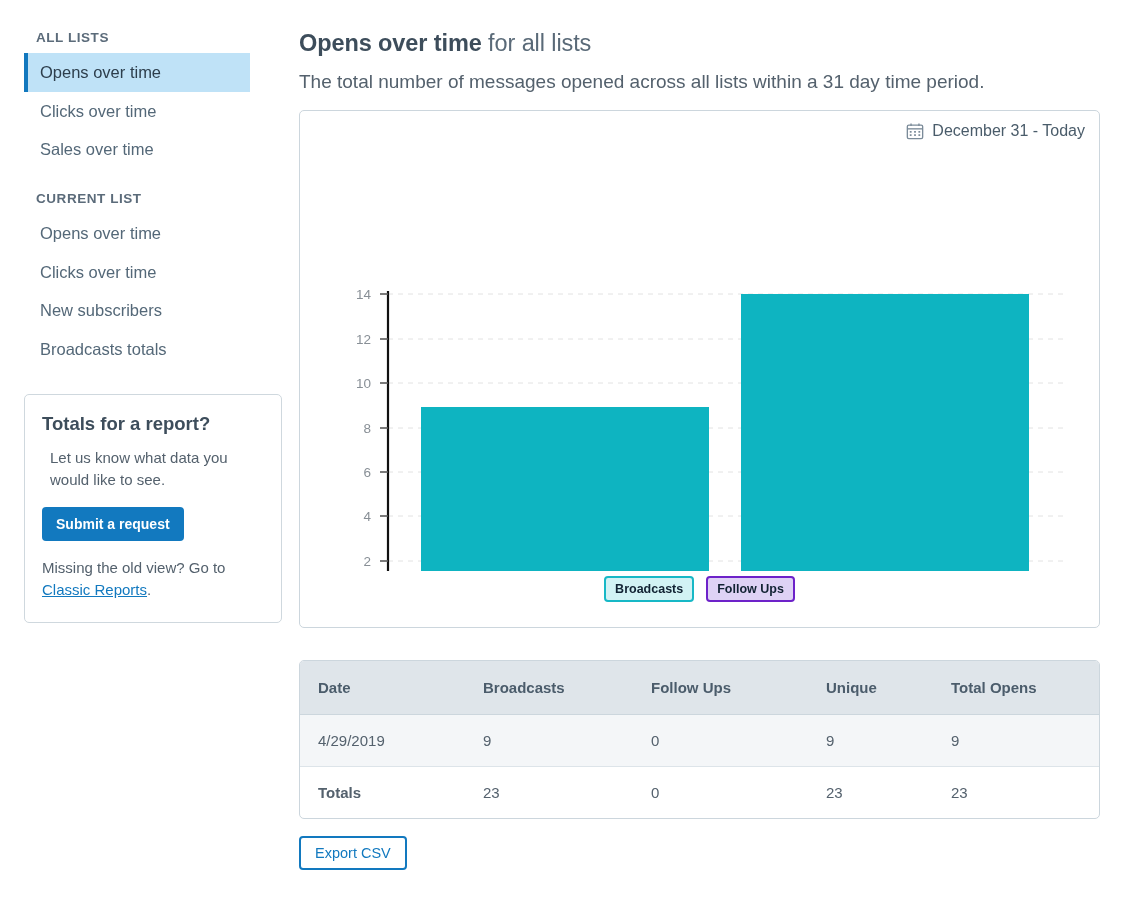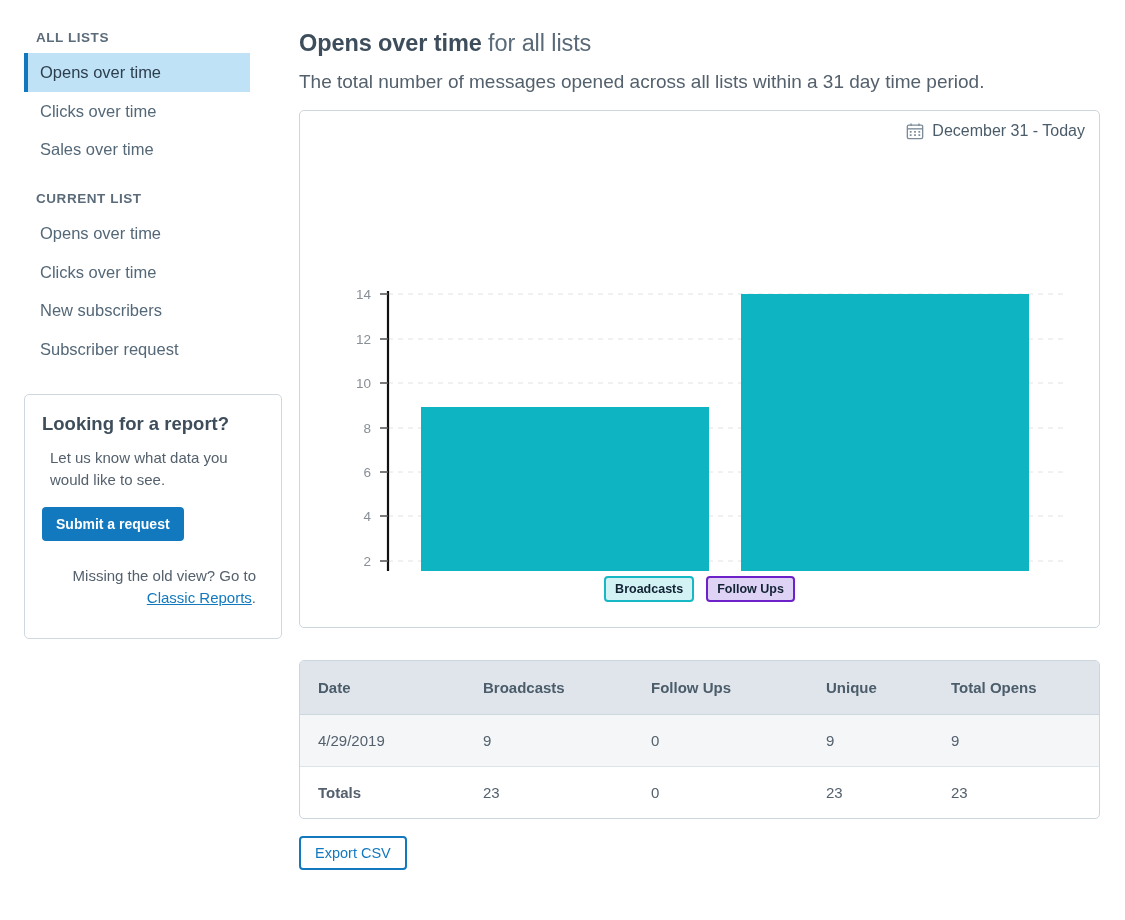--- a/index.html
+++ b/index.html
@@ -73,25 +73,24 @@
     border: none;
     border-radius: 4px;
     font-family: "Liberation Sans", sans-serif;
     font-size: 14px;
     font-weight: bold;
     padding: 9px 14px;
     cursor: pointer;
     margin-bottom: 16px;
   }
   .report-card .footnote {
-    margin: 8px;
+    margin: 0;
     font-size: 15px;
     line-height: 1.45;
     color: #54616d;
-    text-align: right;
   }
   .report-card .footnote a {
     color: #1279bf;
     text-decoration: underline;
     cursor: pointer;
   }
 
   
   .main {
     position: absolute;
@@ -240,26 +239,26 @@
       <li class="nav-item">
         <span>Opens over time</span>
       </li>
       <li class="nav-item">
         <span>Clicks over time</span>
       </li>
       <li class="nav-item">
         <span>New subscribers</span>
       </li>
       <li class="nav-item">
-        <span>Subscriber request</span>
+        <span>Broadcasts totals</span>
       </li>
     </ul>
 
     <div class="report-card">
-      <h3>Looking for a report?</h3>
+      <h3>Totals for a report?</h3>
       <p>Let us know what data you would like to see.</p>
       <button class="btn-primary">Submit a request</button>
       <p class="footnote"><span>Missing the old view? Go to </span><a>Classic Reports</a><span>.</span></p>
     </div>
   </aside>
 
   <main class="main">
 
     <h1 class="page-title"><span>Opens over time</span><span class="sub"> for all lists</span></h1>
 

